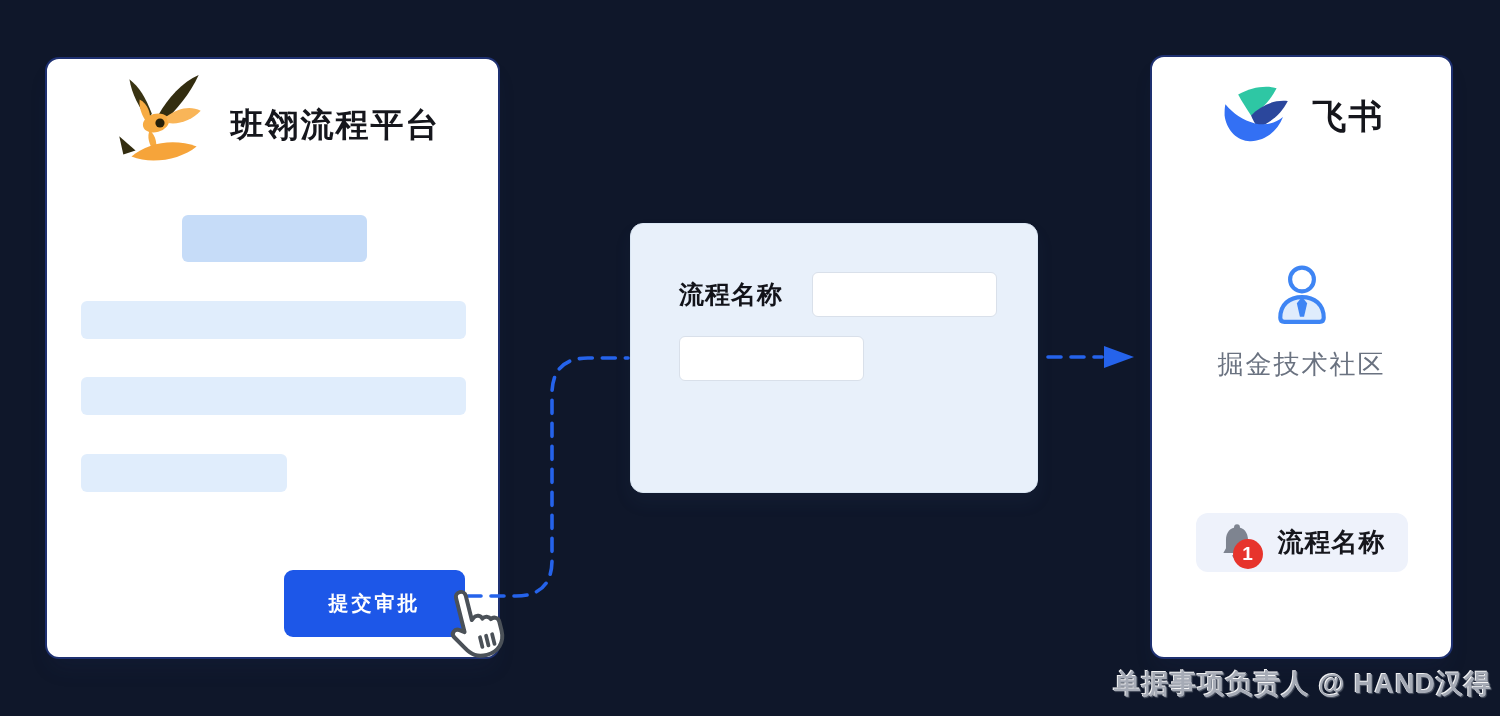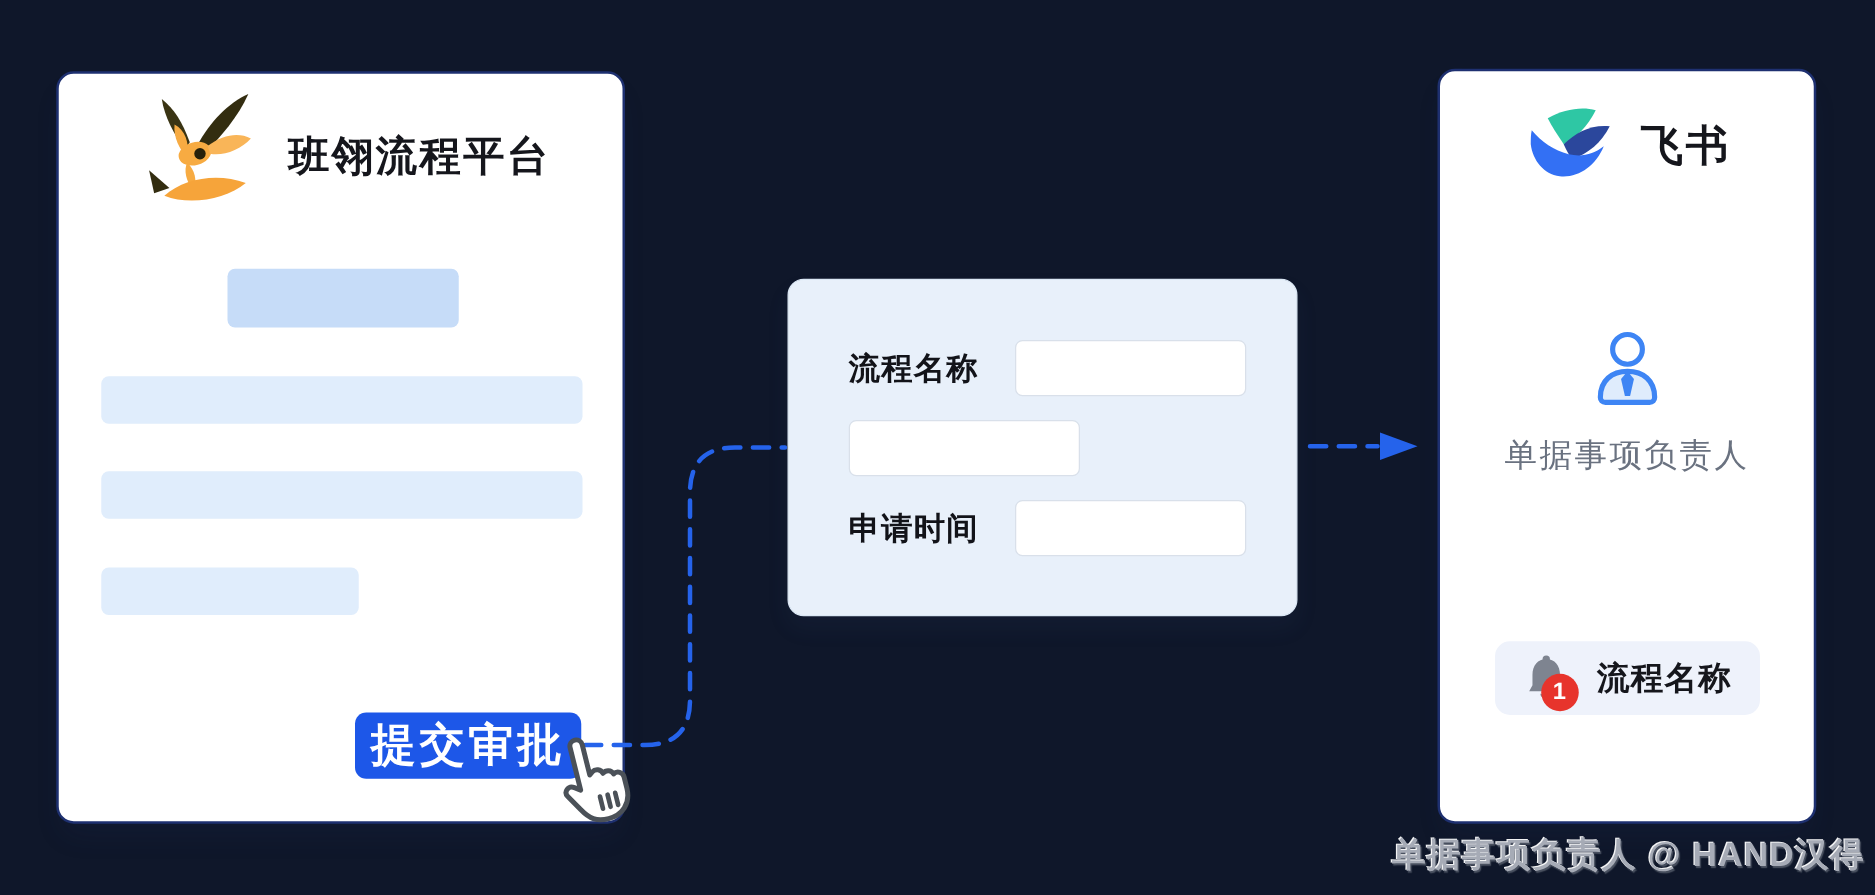--- a/index.html
+++ b/index.html
@@ -53,24 +53,24 @@
   
   .skeleton{position:absolute;border-radius:6px;}
   .sk-1{left:135px;top:156px;width:185px;height:47px;background:var(--skeleton-dark);}
   .sk-2{left:34px;top:242px;width:385px;height:38px;background:var(--skeleton-light);}
   .sk-3{left:34px;top:318px;width:385px;height:38px;background:var(--skeleton-light);}
   .sk-4{left:34px;top:395px;width:206px;height:38px;background:var(--skeleton-light);}
 
   
   .submit-btn{
     position:absolute;left:237px;top:511px;
-    width:181px;height:53px;
+    width:181px;height:67px;
     background:var(--accent-blue);
     border:none;border-radius:9px;
-    color:#ffffff;font-size:36px;font-weight:600;
+    color:#ffffff;font-size:20px;font-weight:600;
     letter-spacing:3px;cursor:pointer;
     font-family:"Liberation Sans", sans-serif;
   }
   .hand-cursor{
     position:absolute;left:430px;top:581px;
     width:80px;height:84px;z-index:6;
     transform:rotate(-14deg);
   }
 
   
@@ -192,44 +192,40 @@
   </svg>
 
   <div class="form-card">
     <div class="form-row">
       <div class="form-label">流程名称</div>
       <input class="form-input" type="text" value="" style="">
     </div>
     <div class="form-row">
       <input class="form-input" type="text" value="" style="">
     </div>
-    <div class="form-row">
-      <div class="form-label">申请时间</div>
-      <input class="form-input" type="text" value="" style="">
-    </div>
   </div>
 
   <div class="app-card right-card">
     <div class="card-header">
       <svg width="80" height="72" viewBox="0 0 100 88">
         <path d="M24,16 C40,7 58,4 72,8 C64,24 52,36 40,42 C34,33 28,24 24,16 Z" fill="#2ec7a4"></path>
         <path d="M40,42 C52,30 68,22 86,24 C78,40 64,52 48,57 C45,52 42,47 40,42 Z" fill="#2b479c"></path>
         <path d="M8,28 C18,40 30,48 45,52 C58,55 70,52 80,44 C72,64 54,76 36,74 C20,72 9,58 7,42 C7,37 7,32 8,28 Z" fill="#3370f4"></path>
       </svg>
       <div class="card-title">飞书</div>
     </div>
 
     <div class="person-wrap">
       <svg width="68" height="60" viewBox="0 0 64 58">
         <circle cx="32" cy="14" r="11.5" fill="#ffffff" stroke="#3e85f4" stroke-width="4"></circle>
         <path d="M11,51 C11,38 20,31 32,31 C44,31 53,38 53,51 C53,53.5 51.5,55 49,55 L15,55 C12.5,55 11,53.5 11,51 Z" fill="#dfecfc" stroke="#3e85f4" stroke-width="4" stroke-linejoin="round"></path>
         <path d="M32,31 L37,37 L34,50 L30,50 L27,37 Z" fill="#3e85f4"></path>
       </svg>
     </div>
-    <div class="assignee-label">单据事项负责人</div>
+    <div class="assignee-label">掘金技术社区</div>
 
     <div class="notify-pill">
       <div class="bell-wrap">
         <svg width="42" height="42" viewBox="0 0 40 40">
           <circle cx="20" cy="5" r="2.8" fill="#7e8490"></circle>
           <path d="M20,5 c-6.5,0 -10.5,5 -10.5,12 v8 L7,29.5 h26 L30.5,25 v-8 C30.5,10 26.5,5 20,5 Z" fill="#7e8490"></path>
           <path d="M15.5,31.5 a4.5,3.8 0 0 0 9,0 Z" fill="#7e8490"></path>
         </svg>
         <div class="notify-badge">1</div>
       </div>

